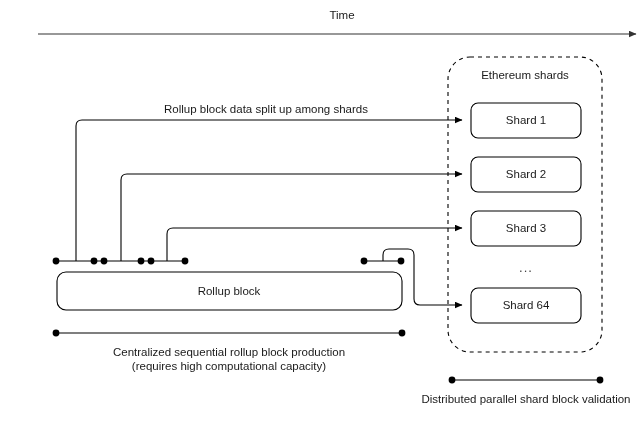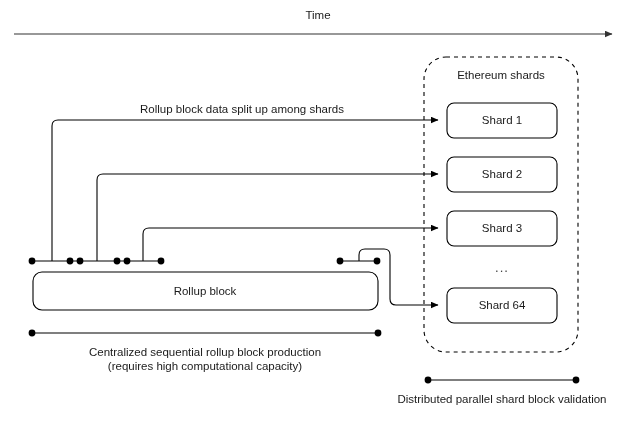--- a/index.html
+++ b/index.html
@@ -13,20 +13,21 @@
     font-family: "Liberation Sans", sans-serif;
     overflow: hidden;
     position: relative;
   }
   #diagram-root {
     position: absolute;
     left: 0;
     top: 0;
     width: 588px;
     height: 427px;
+    padding-left: 24px;
   }
   svg {
     display: block;
   }
   .dgm-line {
     stroke: #000000;
     stroke-width: 1.1;
     fill: none;
   }
   .dgm-axis {

